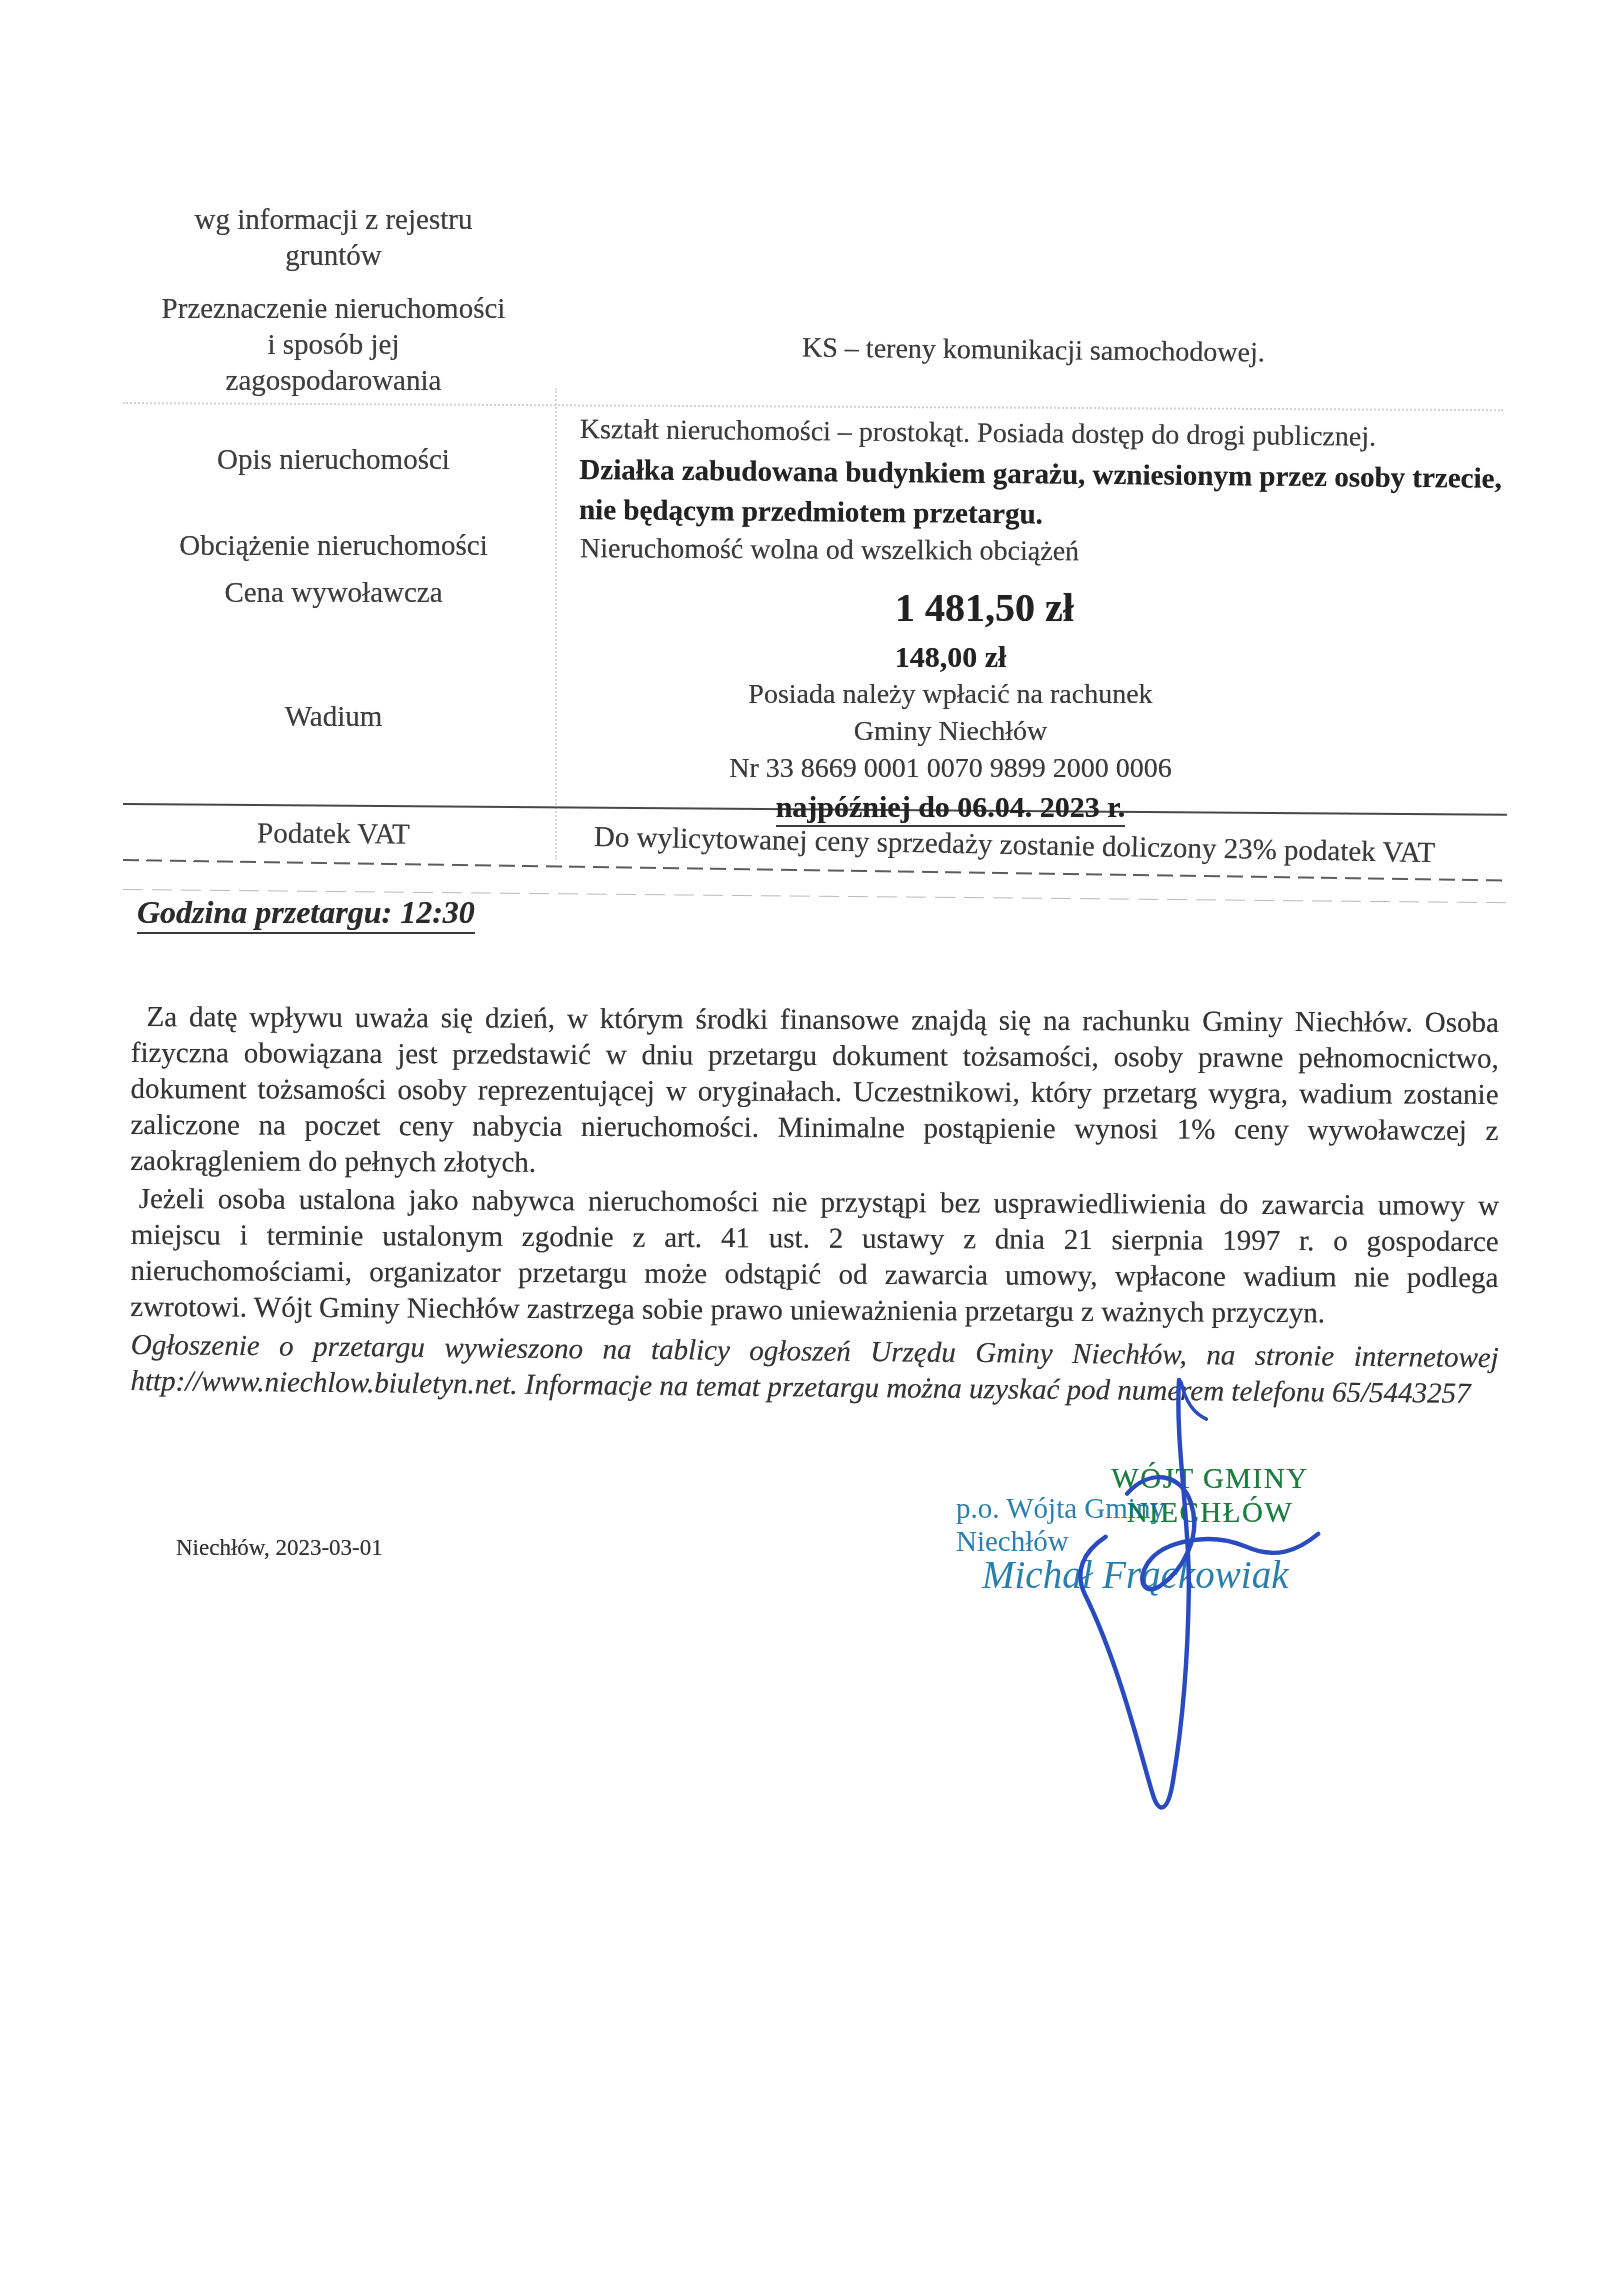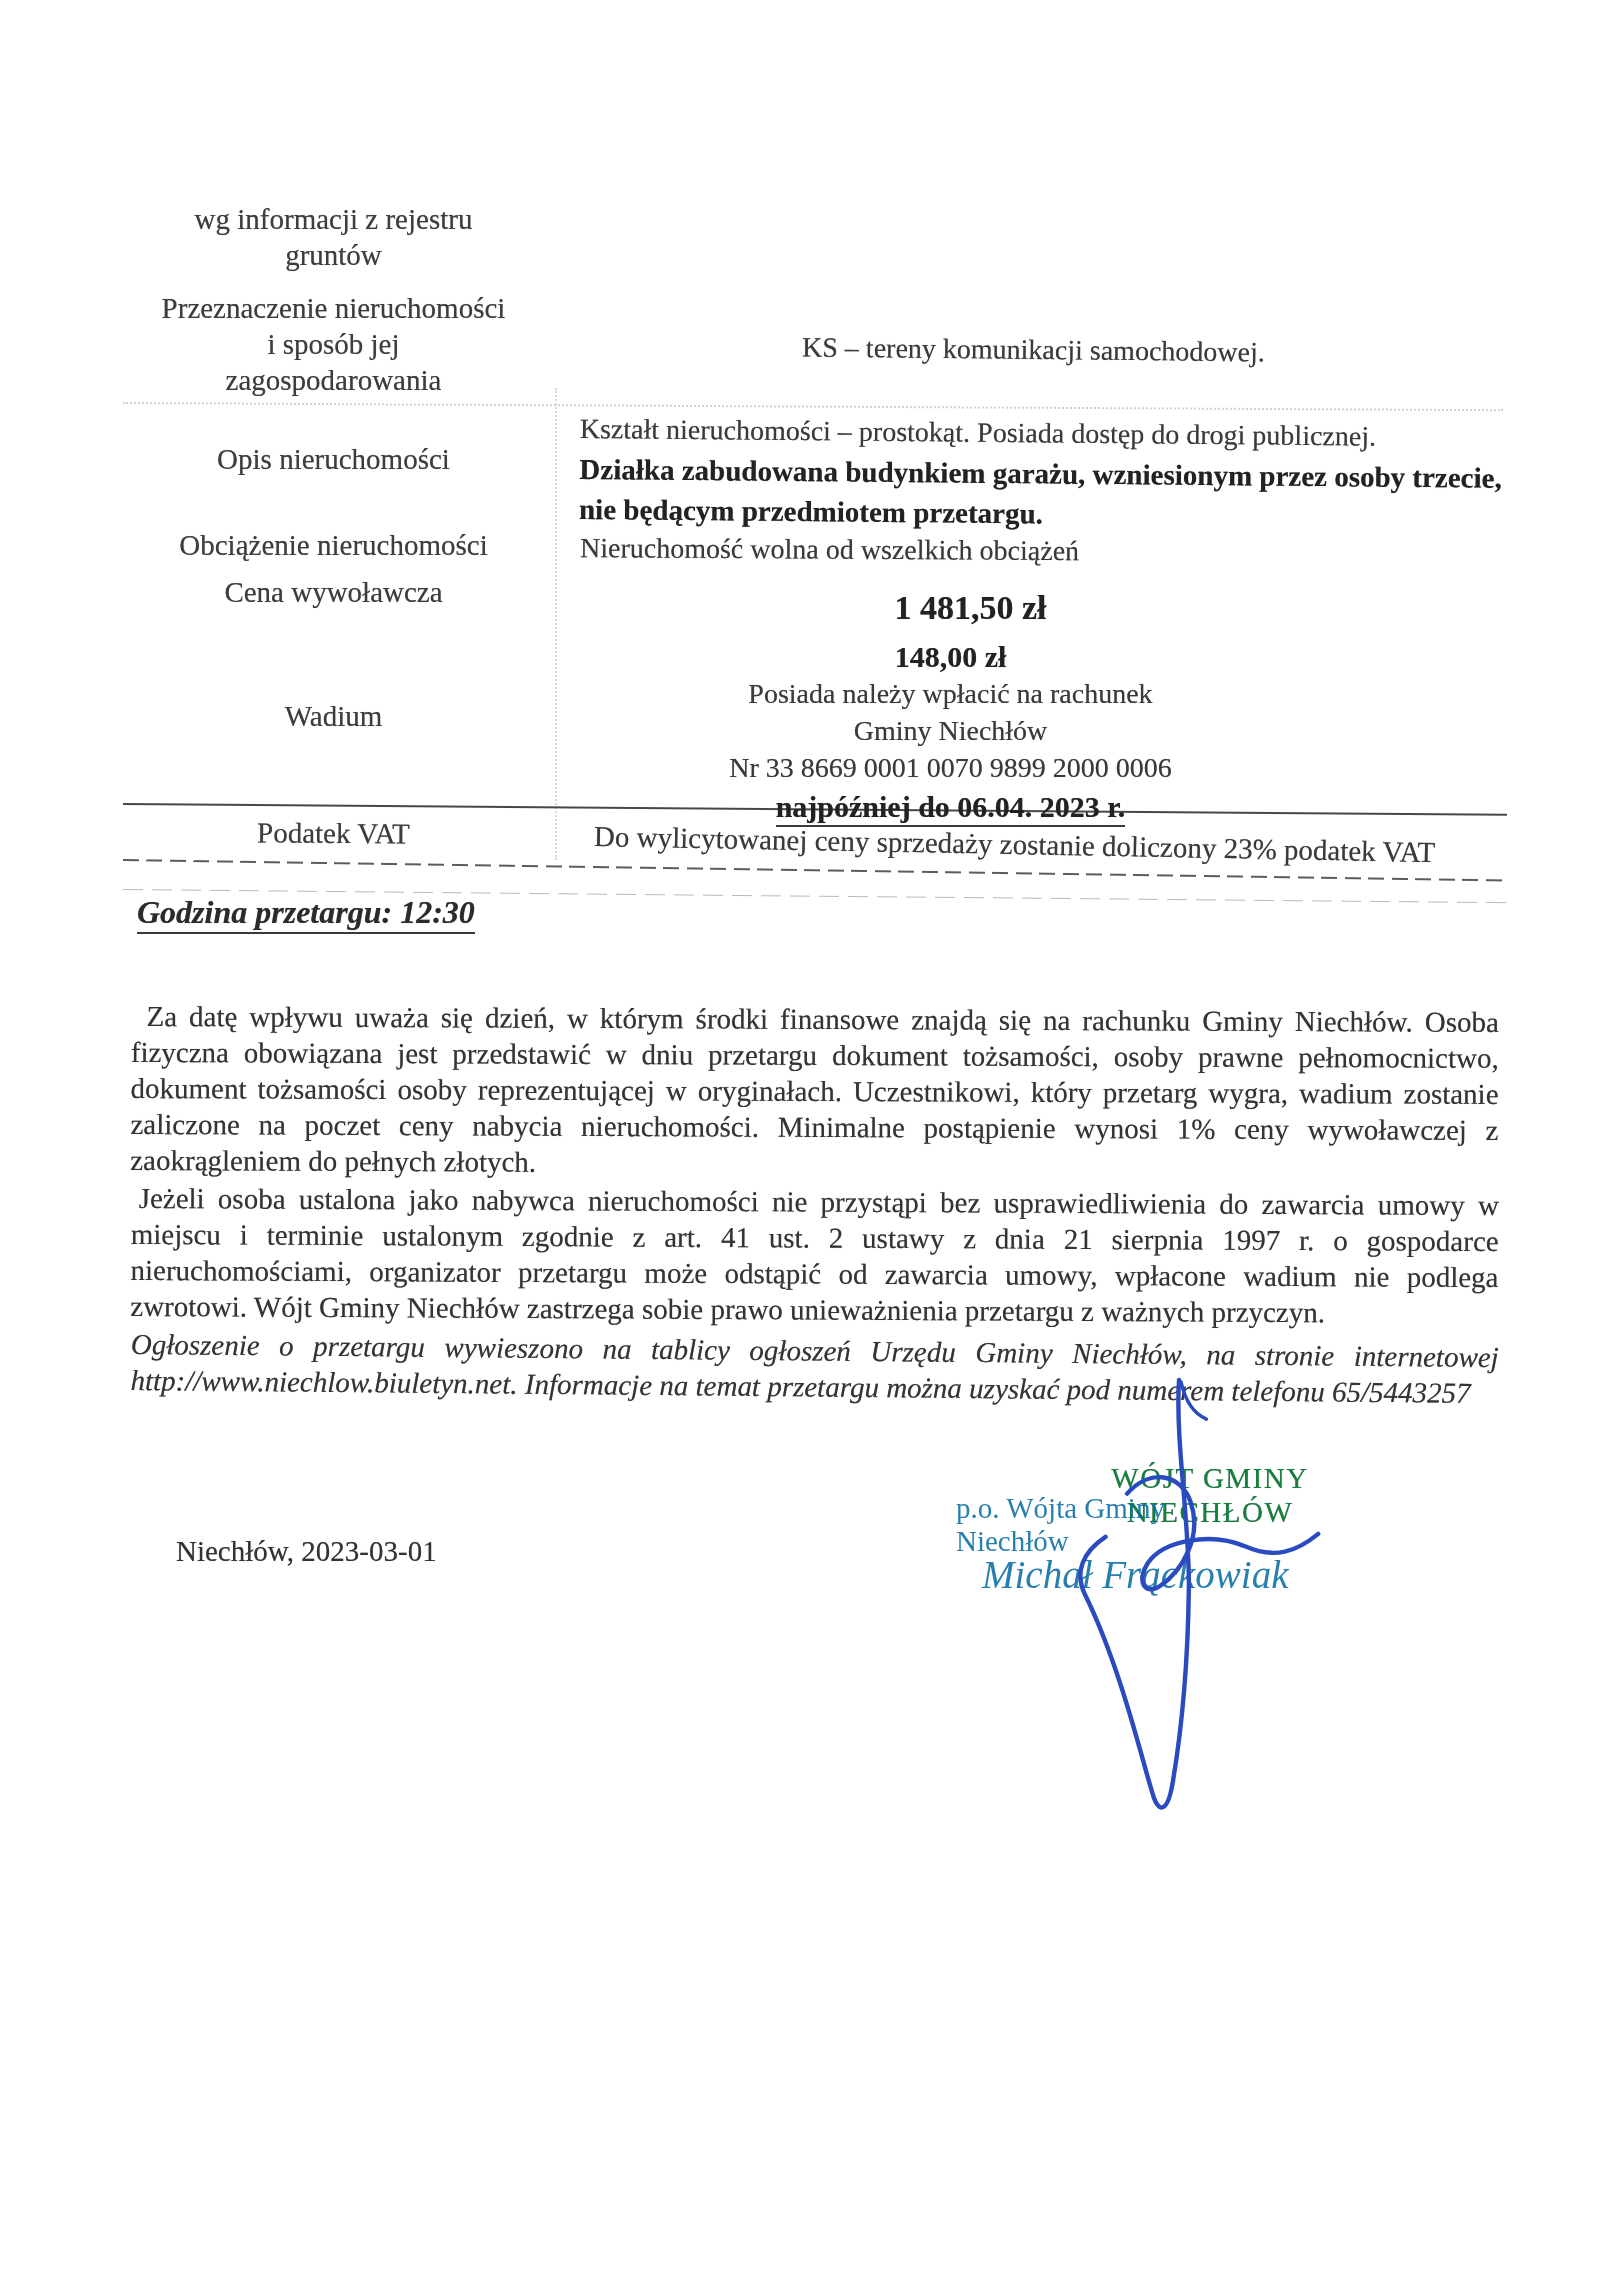--- a/index.html
+++ b/index.html
@@ -58,21 +58,21 @@
 
   <div class="abs val scan center" style="left:568px;top:331px;width:931px;transform:rotate(0.6deg);">KS – tereny komunikacji samochodowej.</div>
 
   <div class="abs" style="left:580px;top:410px;width:926px;transform:rotate(0.55deg);transform-origin:left top;">
     <div class="val scan">Kształt nieruchomości – prostokąt. Posiada dostęp do drogi publicznej.</div>
     <div class="val scan bold" style="font-size:29px;line-height:40px;margin-top:2px;">Działka zabudowana budynkiem garażu, wzniesionym przez osoby trzecie, nie będącym przedmiotem przetargu.</div>
   </div>
 
   <div class="abs val scan" style="left:580px;top:532px;width:926px;transform:rotate(0.35deg);">Nieruchomość wolna od wszelkich obciążeń</div>
 
-  <div class="abs val scan bold center" style="left:598px;top:589px;width:745px;font-size:34px;">1 481,50 zł</div>
+  <div class="abs val scan bold center" style="left:612px;top:589px;width:745px;font-size:40px;">1 481,50 zł</div>
 
   <div class="abs center" style="left:578px;top:638px;width:745px;">
     <div class="val scan bold" style="font-size:30px;">148,00 zł</div>
     <div class="val scan">Posiada należy wpłacić na rachunek</div>
     <div class="val scan">Gminy Niechłów</div>
     <div class="val scan">Nr 33 8669 0001 0070 9899 2000 0006</div>
     <div style="margin-top:2px;">
       <span class="val scan bold u-heavy" style="font-size:30px;">najpóźniej do 06.04. 2023 r.</span>
     </div>
   </div>
@@ -95,16 +95,16 @@
   <div class="abs stamp-pink" style="left:956px;top:1492px;width:323px;font-size:29px;">p.o. Wójta Gminy Niechłów</div>
 
   <div class="abs stamp-pink" style="left:982px;top:1552px;width:323px;font-size:39px;font-style:italic;">Michał Frąckowiak</div>
 
   <svg class="abs sig-svg" style="left:1034px;top:1374px;" width="294" height="451" viewBox="0 0 300 460">
     <path d="M148 6 C144 70 159 150 158 220 C157 292 151 362 141 420 C136 447 127 449 121 428 C110 393 88 298 52 225 C41 202 50 181 73 166" stroke-width="4.5"></path>
     <path d="M95 122 C118 96 150 101 160 131 C172 166 151 201 129 216 C113 227 104 211 116 193 C132 169 181 161 216 176 C246 189 268 181 290 163" stroke-width="4.5"></path>
     <path d="M150 8 C154 26 162 40 176 46" stroke-width="3.5"></path>
   </svg>
 
-  <div class="abs scan" style="left:176px;top:1535px;font-size:29px;color:#333;">Niechłów, 2023-03-01</div>
+  <div class="abs scan" style="left:176px;top:1535px;font-size:23px;color:#333;">Niechłów, 2023-03-01</div>
 
 </div>
 
 
 </body></html>

